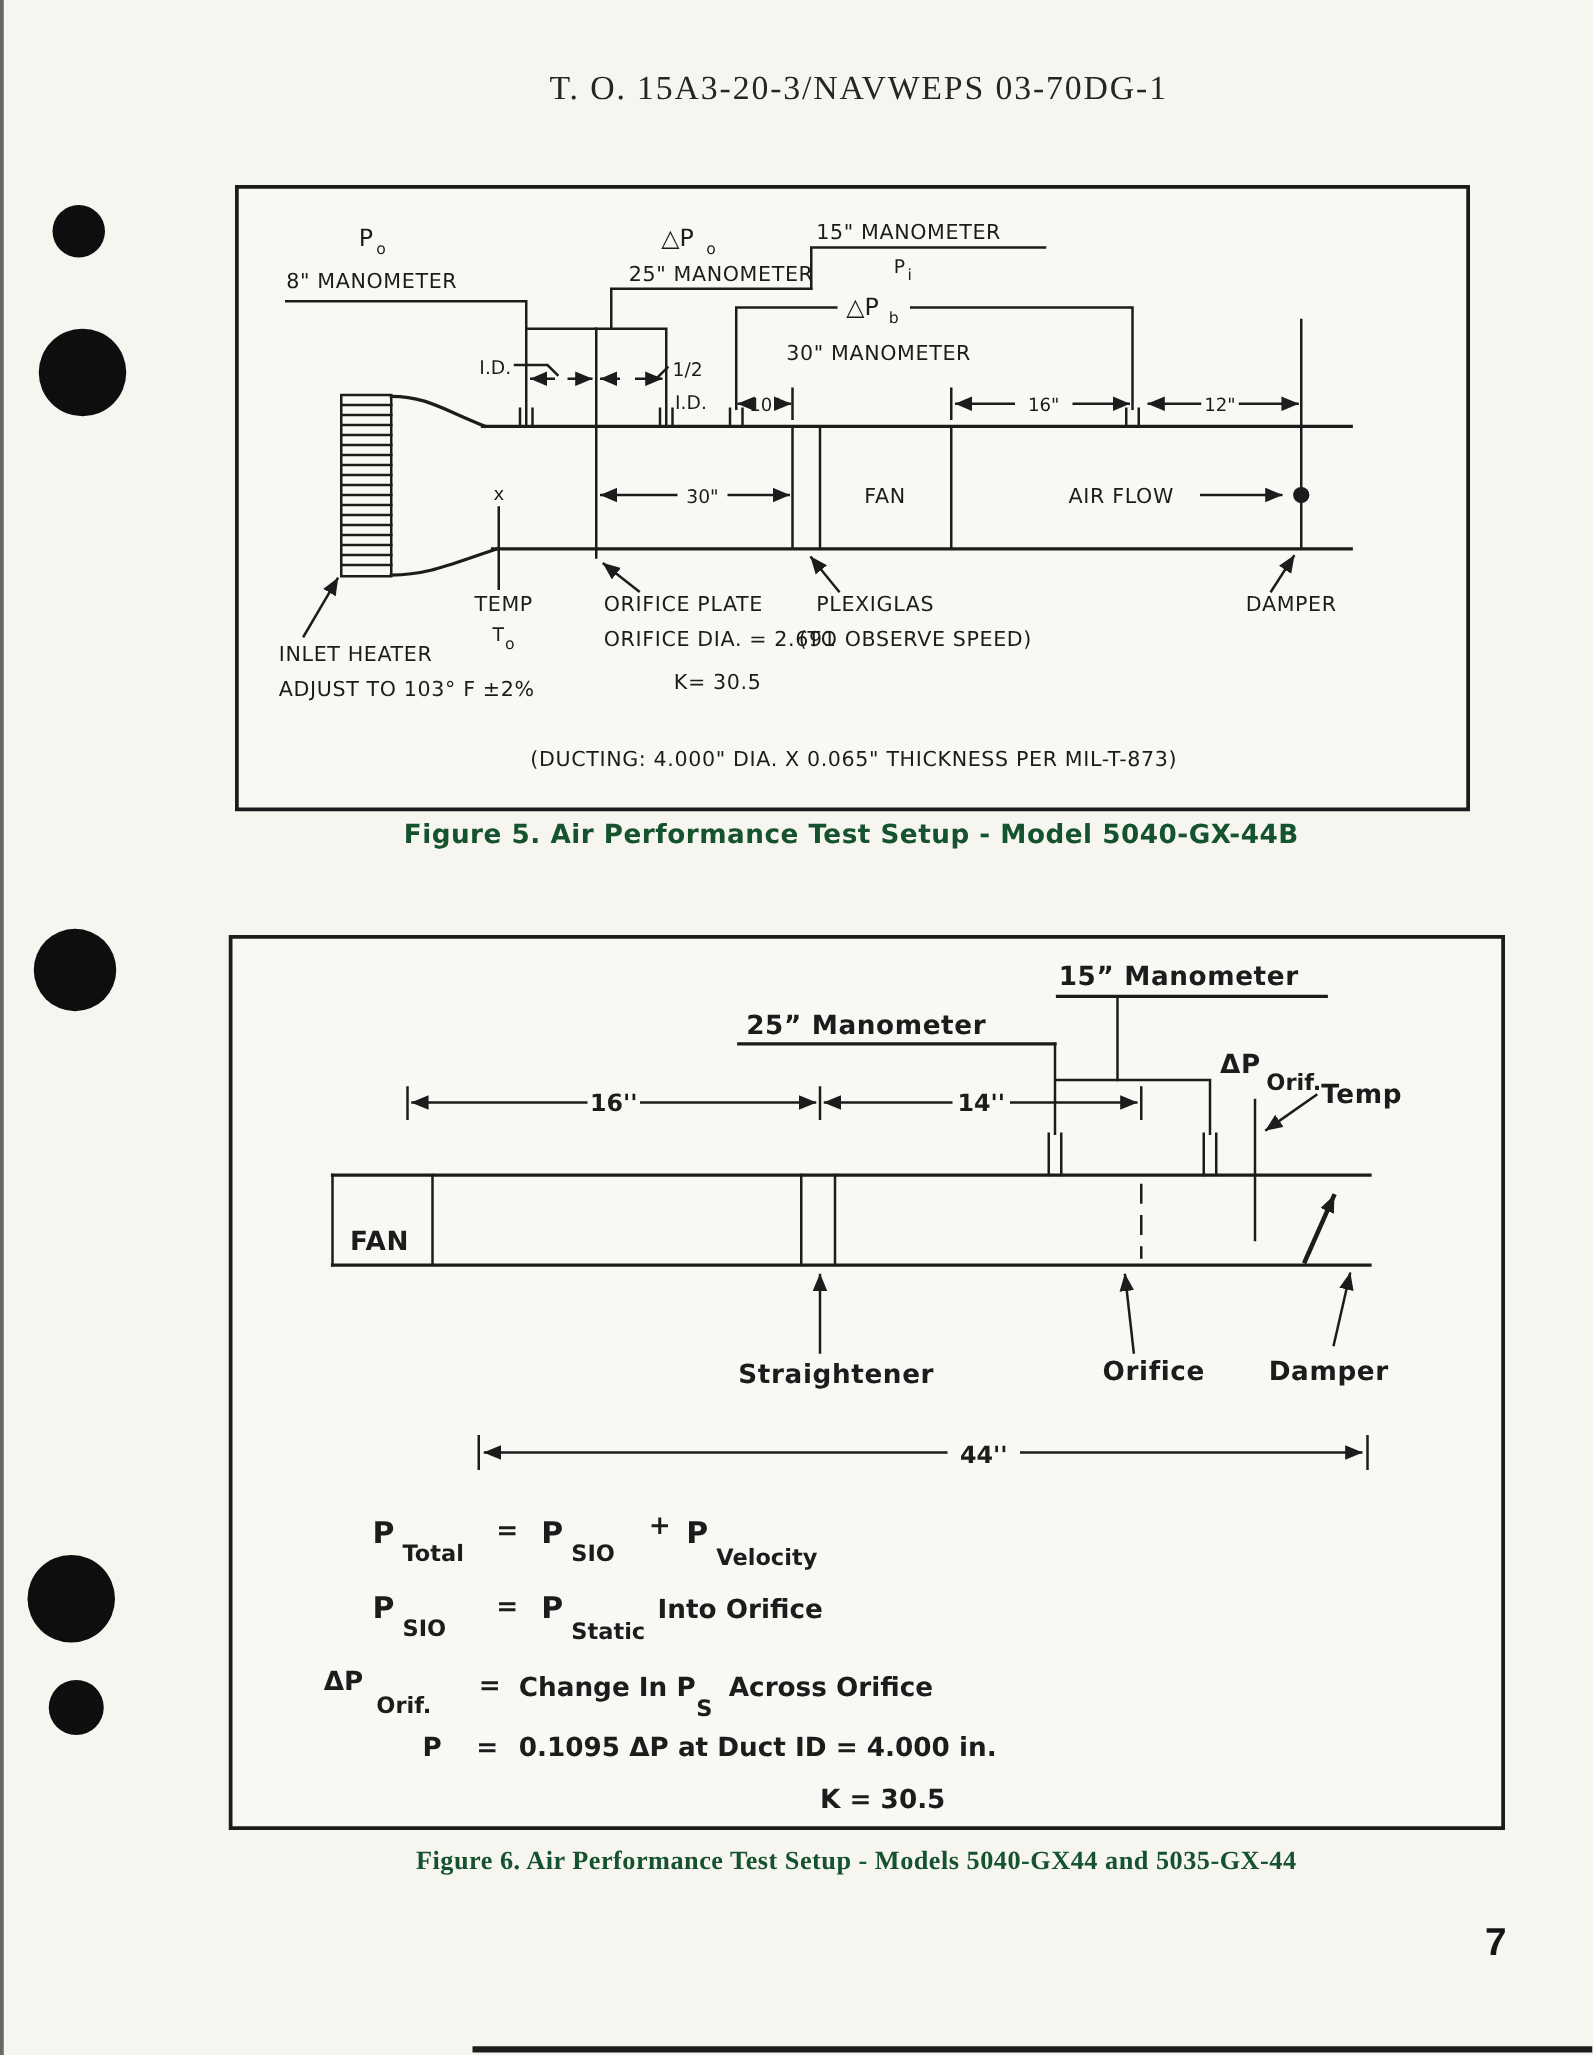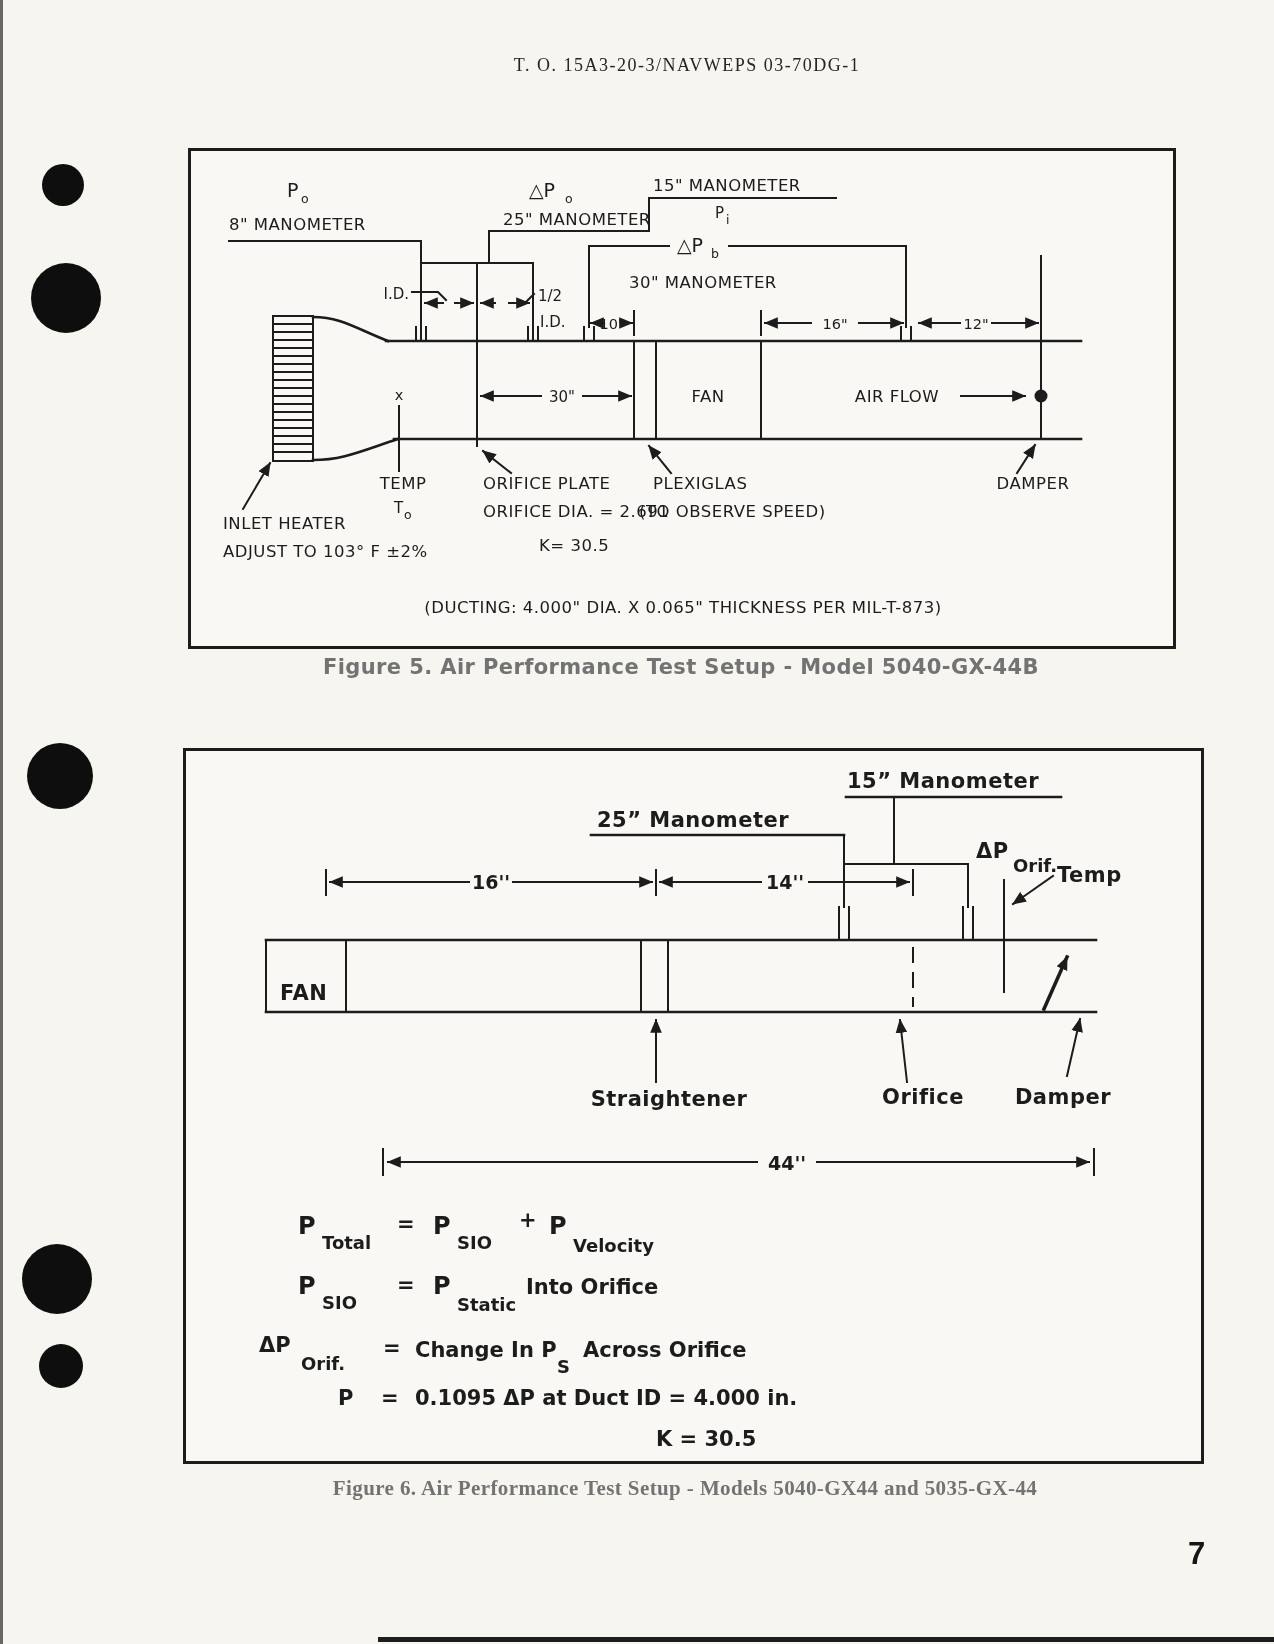--- a/index.html
+++ b/index.html
@@ -13,21 +13,21 @@
   .edge-bottom{position:absolute;left:378px;top:1637px;width:896px;height:5px;background:#1d1d1d;}
   .dot{position:absolute;background:#0e0e0e;border-radius:50%;}
   #dot1{left:42px;top:164px;width:42px;height:42px;}
   #dot2{left:31px;top:263px;width:70px;height:70px;}
   #dot3{left:27px;top:743px;width:66px;height:66px;}
   #dot4{left:22px;top:1244px;width:70px;height:70px;}
   #dot5{left:39px;top:1344px;width:44px;height:44px;}
   .header{
     position:absolute;left:100px;top:55px;width:1174px;text-align:center;
     font-family:"Liberation Serif","DejaVu Serif",serif;
-    font-size:18px;letter-spacing:1.5px;color:#252525;
+    font-size:27px;letter-spacing:1.5px;color:#252525;
   }
   .figframe{position:absolute;border:3px solid #1c1c1c;background:#f9f8f4;}
   #fig5{left:188px;top:148px;width:982px;height:495px;}
   #fig6{left:183px;top:748px;width:1000px;height:710px;padding-left:15px;}
   .figframe svg{display:block;width:100%;height:100%;}
   svg .ln{stroke:#1c1c1c;stroke-width:2;fill:none;stroke-linecap:square;}
   svg .thick{stroke-width:2.6;}
   svg .blade{stroke-width:3.6;}
   svg text{fill:#1c1c1c;font-family:"DejaVu Sans",sans-serif;}
   svg .t5{font-size:16.5px;letter-spacing:.5px;}
@@ -35,21 +35,21 @@
   svg .dim{font-size:14.5px;}
   svg .sub{font-size:12.5px;}
   svg .big{font-size:19px;}
   svg .t6{font-size:21px;font-weight:bold;letter-spacing:.5px;}
   svg .d6{font-size:19px;font-weight:bold;}
   svg .eqP{font-size:24px;font-weight:bold;}
   svg .eqs{font-size:18px;font-weight:bold;}
   svg .eqt{font-size:21px;font-weight:bold;}
   .caption{
     position:absolute;text-align:center;font-weight:bold;font-size:21px;
-    letter-spacing:.4px;color:#737373;font-family:"DejaVu Sans",sans-serif;
+    letter-spacing:.4px;color:#14532d;font-family:"DejaVu Sans",sans-serif;
   }
   #cap5{left:190px;top:655px;width:982px;}
   #cap6{left:185px;top:1476px;width:1000px;font-family:Liberation Serif, serif;}
   .pagenum{position:absolute;left:1188px;top:1536px;font-size:31px;font-weight:bold;color:#161616;}
 </style>
 </head>
 <body>
 
 <div class="edge-left"></div>
 <div class="edge-bottom"></div>

